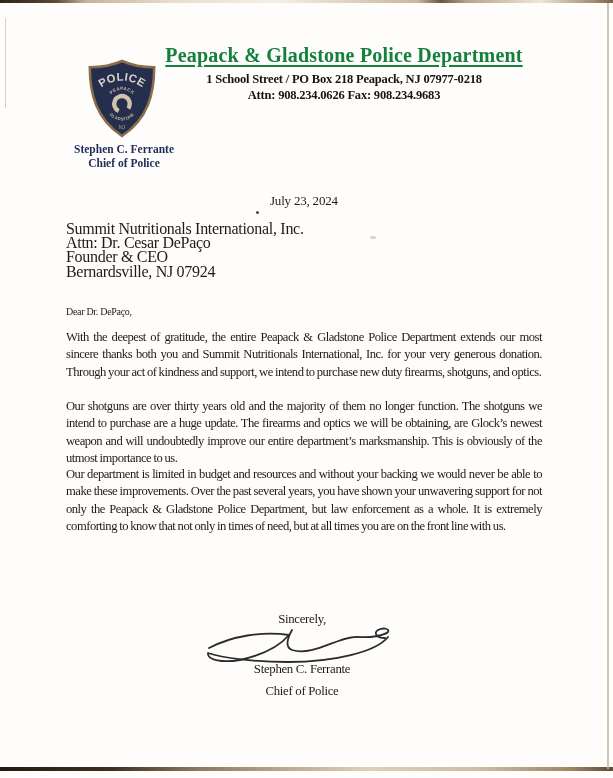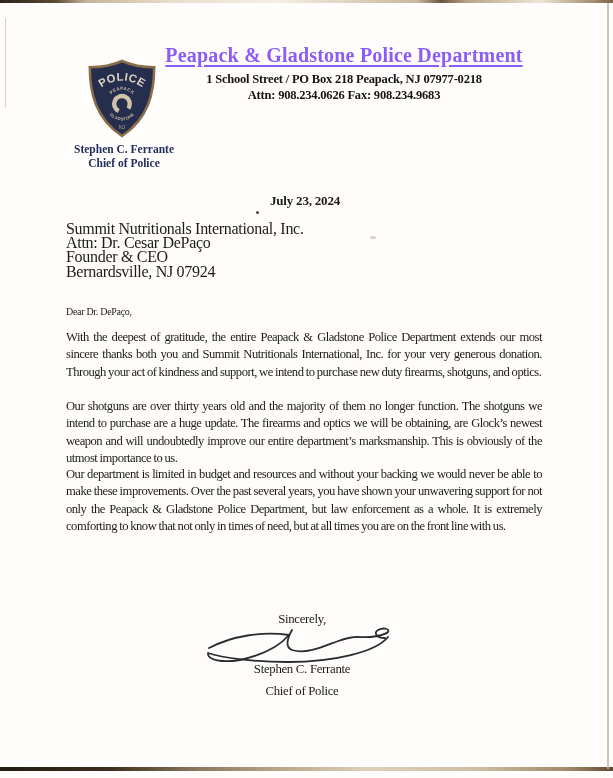--- a/index.html
+++ b/index.html
@@ -10,29 +10,29 @@
   .edge-top{position:absolute;left:0;top:0;width:613px;height:3px;
     background:linear-gradient(90deg,#2e241a 0%,#5a4935 9%,#c5b29a 14%,#e9ddcc 28%,#f5efe4 45%,#cbb89f 68%,#6b5640 72%,#b7a288 76%,#efe6d7 88%,#a08b6f 97%,#7a6347 100%);}
   .edge-bottom{position:absolute;left:0;top:767px;width:613px;height:4px;
     background:linear-gradient(90deg,#241b11 0%,#3d2f1f 18%,#8a775d 32%,#c0ad92 48%,#ddd0bb 60%,#cdbda3 78%,#9d8866 93%,#5f4b34 100%);}
   .edge-right{position:absolute;left:607px;top:3px;width:2px;height:766px;background:#c9b59c;opacity:.8;}
   .edge-left{position:absolute;left:5px;top:18px;width:1px;height:90px;background:#d8cbb8;opacity:.9;}
   .speck{position:absolute;border-radius:50%;}
 
   
   .header-block{position:absolute;left:163px;top:44px;width:362px;text-align:center;}
-  .dept-title{font-size:20px;font-weight:bold;color:#8b5cf6;text-decoration:underline;text-decoration-thickness:2px;text-underline-offset:3px;letter-spacing:.2px;white-space:nowrap;}
+  .dept-title{font-size:20px;font-weight:bold;color:#15803d;text-decoration:underline;text-decoration-thickness:2px;text-underline-offset:3px;letter-spacing:.2px;white-space:nowrap;}
   .addr-line{margin-top:5px;font-size:12.5px;font-weight:bold;color:#151413;letter-spacing:-.2px;white-space:nowrap;}
   .phone-line{margin-top:1px;font-size:12.5px;font-weight:bold;color:#151413;letter-spacing:-.2px;white-space:nowrap;}
 
   .badge-wrap{position:absolute;left:83px;top:57px;width:78px;height:84px;}
   .chief-block{position:absolute;left:62px;top:142px;width:124px;text-align:center;color:#1f2b5a;font-weight:bold;font-size:11.5px;line-height:14px;}
 
   
-  .date-line{position:absolute;left:270px;top:193px;font-size:13px;font-weight:bold;letter-spacing:-.2px;}
+  .date-line{position:absolute;left:270px;top:193px;font-size:13px;font-weight:normal;letter-spacing:-.2px;}
   .recipient{position:absolute;left:66px;top:222px;font-size:16px;line-height:14.2px;letter-spacing:-.3px;}
   .salutation{position:absolute;left:66px;top:306px;font-size:10px;letter-spacing:-.3px;}
   .para{position:absolute;left:66px;width:476px;font-size:12.6px;line-height:17.4px;text-align:justify;letter-spacing:-.5px;word-spacing:-.4px;}
   .p1{top:329px;} .p2{top:398px;} .p3{top:466px;}
 
   .closing{position:absolute;left:182px;top:568px;width:240px;text-align:center;margin-top:44px;}
   .sincerely{font-size:12.8px;letter-spacing:-.3px;}
   .sig-svg{position:absolute;left:20px;top:12px;}
   .signer-name{position:absolute;left:0;top:50px;width:240px;font-size:12.8px;letter-spacing:-.3px;}
   .signer-title{position:absolute;left:0;top:72px;width:240px;font-size:12.8px;letter-spacing:-.3px;}

